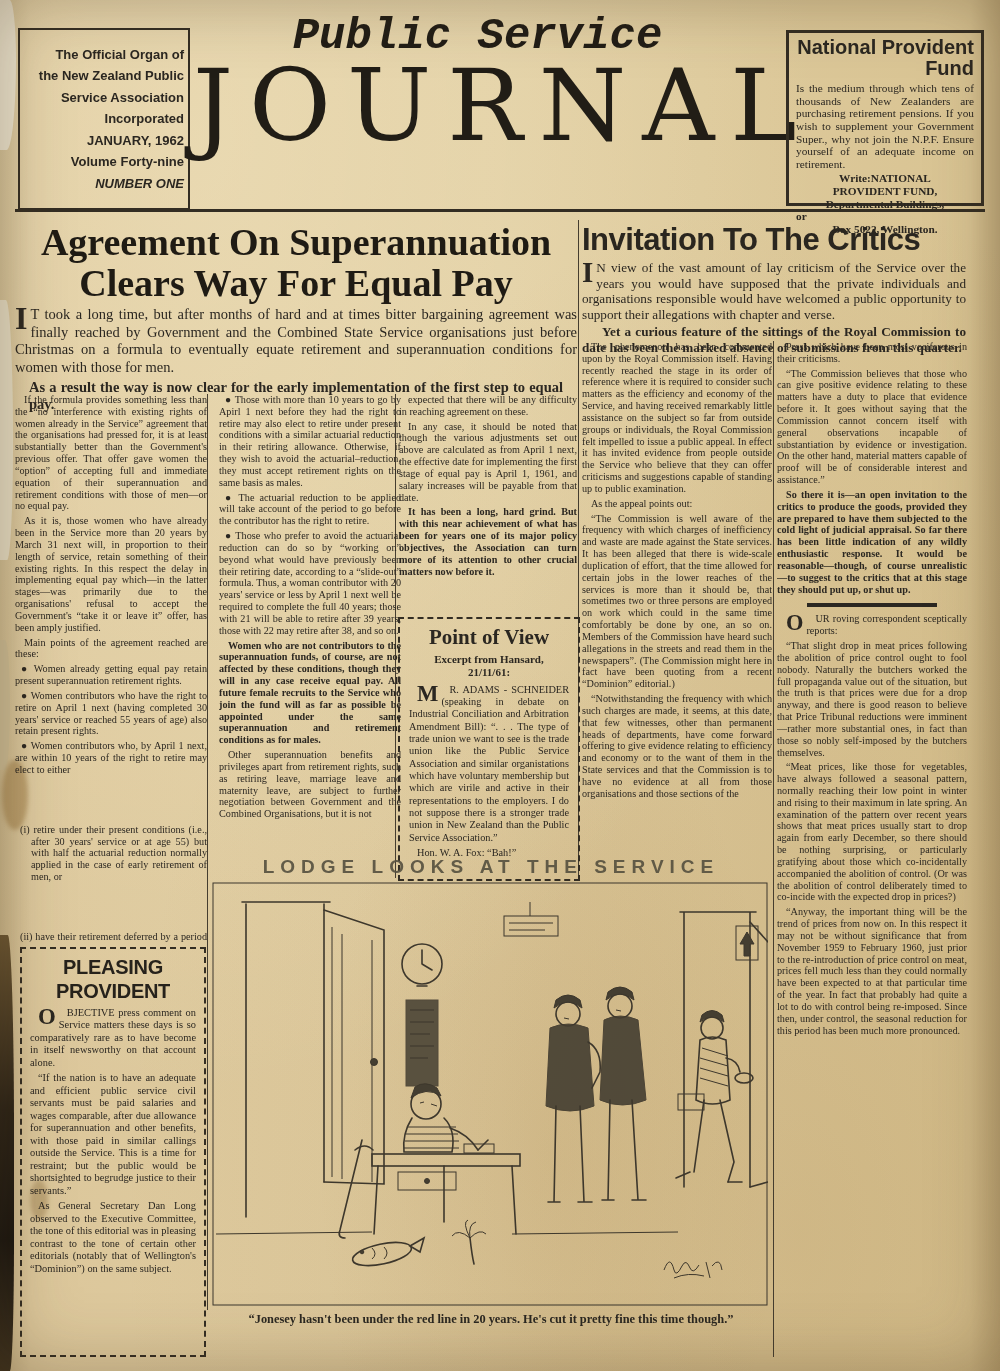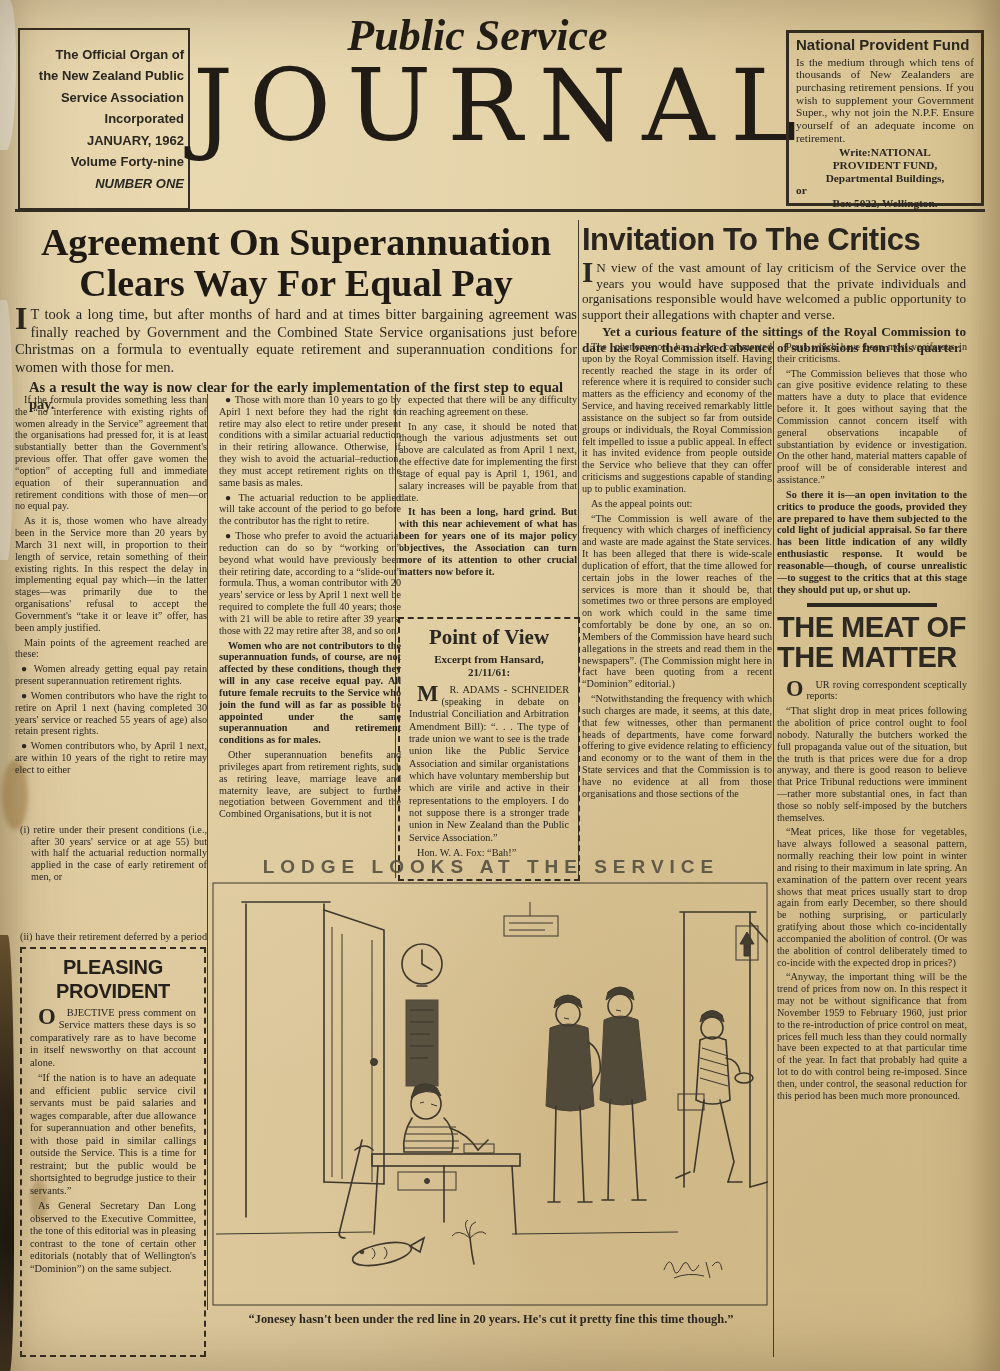--- a/index.html
+++ b/index.html
@@ -29,26 +29,26 @@
   .rule-v{position:absolute;background:#453d2f;width:1px;}
 
   
   .org-box{position:absolute;left:18px;top:28px;width:168px;height:178px;border:2px solid #332d23;
     display:flex;flex-direction:column;justify-content:center;text-align:center;
     font-family:"Liberation Sans", sans-serif;font-weight:bold;font-size:13px;}
   .org-box .para{margin:2px 4px;text-indent:0;text-align:right;line-height:1.35;}
   .org-box .para.italic{font-style:italic;}
 
   .masthead{position:absolute;left:185px;top:14px;width:585px;text-align:center;color:#211d16;}
-  .masthead .top{font-family:Liberation Serif, serif;font-style:italic;font-weight:bold;font-size:44px;line-height:1;}
+  .masthead .top{font-family:Liberation Mono, monospace;font-style:italic;font-weight:bold;font-size:44px;line-height:1;}
   .masthead .main{font-family:"DejaVu Serif", serif;font-size:100px;line-height:.95;letter-spacing:16px;margin-left:8px;}
 
   .npf-box{position:absolute;left:786px;top:30px;width:198px;height:176px;border:3px solid #332d23;
     padding:4px 7px;box-sizing:border-box;font-size:11.3px;line-height:1.12;}
-  .npf-title{font-family:"Liberation Sans", sans-serif;font-weight:bold;font-size:15px;line-height:1.05;text-align:left;margin-bottom:3px;}
+  .npf-title{font-family:"Liberation Sans", sans-serif;font-weight:bold;font-size:20px;line-height:1.05;text-align:right;margin-bottom:3px;}
   .npf-body{text-align:justify;}
   .npf-line1{display:flex;justify-content:center;font-weight:bold;margin-top:2px;}
   .npf-center{text-align:center;font-weight:bold;}
   .npf-or{font-weight:bold;}
 
   
   .lead-headline{position:absolute;left:15px;top:222px;width:562px;text-align:center;
     font-family:"Liberation Serif", serif;font-weight:bold;font-size:38px;line-height:1.08;color:#1f1b14;}
   .lead-intro{position:absolute;left:15px;top:306px;width:562px;font-size:14.5px;line-height:1.22;}
   .lead-intro .para{margin:0 0 2px;text-indent:0;text-align:justify;}
@@ -211,24 +211,20 @@
     <p class="para">“The Commission is well aware of the frequency with which charges of inefficiency and waste are made against the State services. It has been alleged that there is wide-scale duplication of effort, that the time allowed for certain jobs in the lower reaches of the services is more than it should be, that sometimes two or three persons are employed on work which could in the same time comfortably be done by one, an so on. Members of the Commission have heard such allegations in the streets and read them in the newspapers”. (The Commission might here in fact have been quoting from a recent “Dominion” editorial.)</p>
     <p class="para">“Notwithstanding the frequency with which such charges are made, it seems, at this date, that few witnesses, other than permanent heads of departments, have come forward offering to give evidence relating to efficiency and economy or to the want of them in the State services and that the Commission is to have no evidence at all from those organisations and those sections of the</p>
   </div>
 <div class="newscol colR">
   <div>
       <p class="para">Press which have been most vociferous in their criticisms.</p>
       <p class="para">“The Commission believes that those who can give positive evidence relating to these matters have a duty to place that evidence before it. It goes without saying that the Commission cannot concern itself with general observations incapable of substantiation by evidence or investigation. On the other hand, material matters capable of proof will be of considerable interest and assistance.”</p>
       <p class="para bold">So there it is—an open invitation to the critics to produce the goods, provided they are prepared to have them subjected to the cold light of judicial appraisal. So far there has been little indication of any wildly enthusiastic response. It would be reasonable—though, of course unrealistic—to suggest to the critics that at this stage they should put up, or shut up.</p>
     </div>
   <div class="meat-rule"></div>
-  <div class="meat-headline">
-    <div>THE MEAT OF</div>
-    <div>THE MATTER</div>
-  </div>
   <div>
       <p class="para dropcap">OUR roving correspondent sceptically reports:</p>
       <p class="para">“That slight drop in meat prices following the abolition of price control ought to fool nobody. Naturally the butchers worked the full propaganda value out of the situation, but the truth is that prices were due for a drop anyway, and there is good reason to believe that Price Tribunal reductions were imminent—rather more substantial ones, in fact than those so nobly self-imposed by the butchers themselves.</p>
       <p class="para">“Meat prices, like those for vegetables, have always followed a seasonal pattern, normally reaching their low point in winter and rising to their maximum in late spring. An examination of the pattern over recent years shows that meat prices usually start to drop again from early December, so there should be nothing surprising, or particularly gratifying about those which co-incidentally accompanied the abolition of control. (Or was the abolition of control deliberately timed to co-incide with the expected drop in prices?)</p>
       <p class="para">“Anyway, the important thing will be the trend of prices from now on. In this respect it may not be without significance that from November 1959 to February 1960, just prior to the re-introduction of price control on meat, prices fell much less than they could normally have been expected to at that particular time of the year. In fact that probably had quite a lot to do with control being re-imposed. Since then, under control, the seasonal reduction for this period has been much more pronounced.</p>
     </div>
 </div>
 
 <div class="cartoon">
   <div class="cartoon-title">LODGE LOOKS AT THE SERVICE</div>

